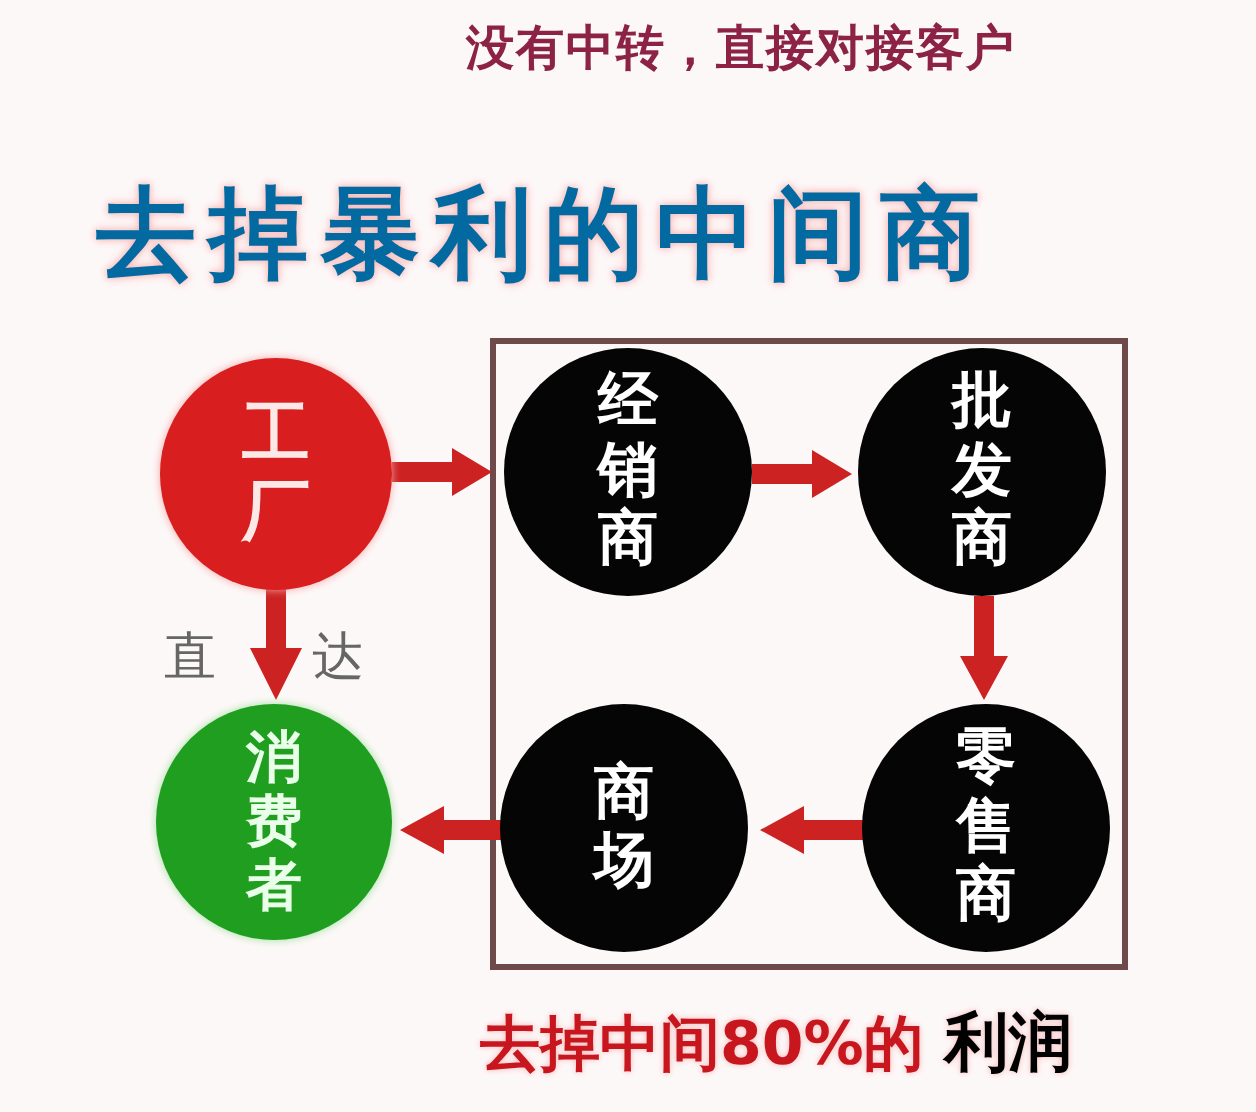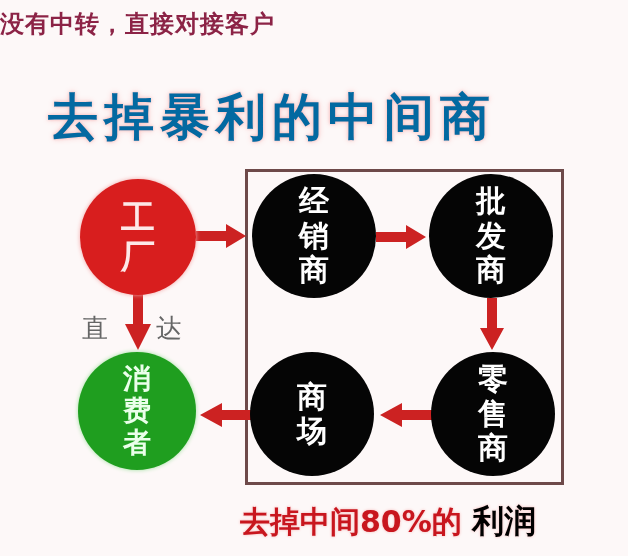--- a/index.html
+++ b/index.html
@@ -2,21 +2,21 @@
 <html><head>
 <meta charset="utf-8">
 <style>
   html, body { margin: 0; padding: 0; }
   body {
     width: 628px; height: 556px; position: relative; overflow: hidden;
     background: #fdf8f8;
     font-family: "DejaVu Sans", sans-serif;
   }
   .subtitle {
-    position: absolute; left: 0; top: 8px; width: 508px; text-align: left;
+    position: absolute; left: 0; top: 8px; width: 508px; text-align: right;
     font-size: 24px; font-weight: bold; color: #8c2346; letter-spacing: 1px;
   }
   .title {
     position: absolute; left: 0; top: 84px; width: 628px; text-align: left;
     font-size: 50px; font-weight: bold; color: #0369a1; letter-spacing: 6px;
     text-shadow: 0 0 3px #f6b7b7, 0 0 6px #f9cccc;
     padding-left: 48px;
   }
   .box {
     position: absolute; left: 245px; top: 169px; width: 313px; height: 310px;

